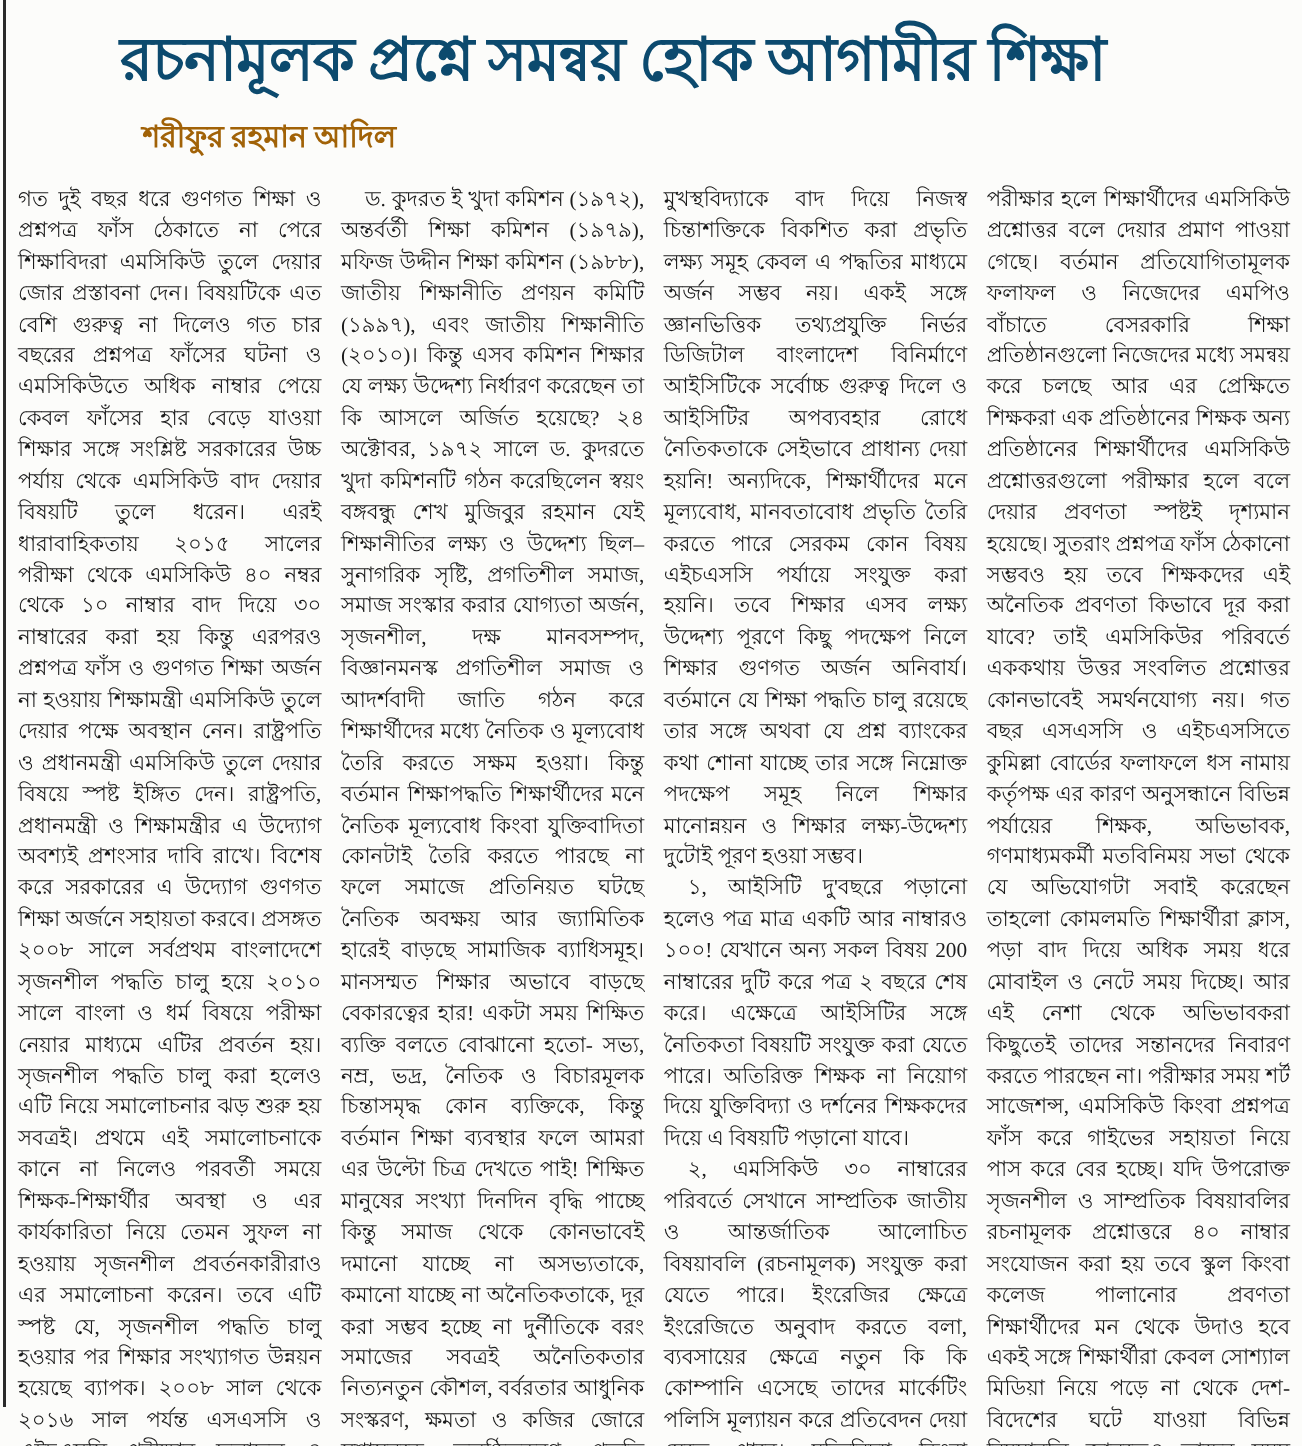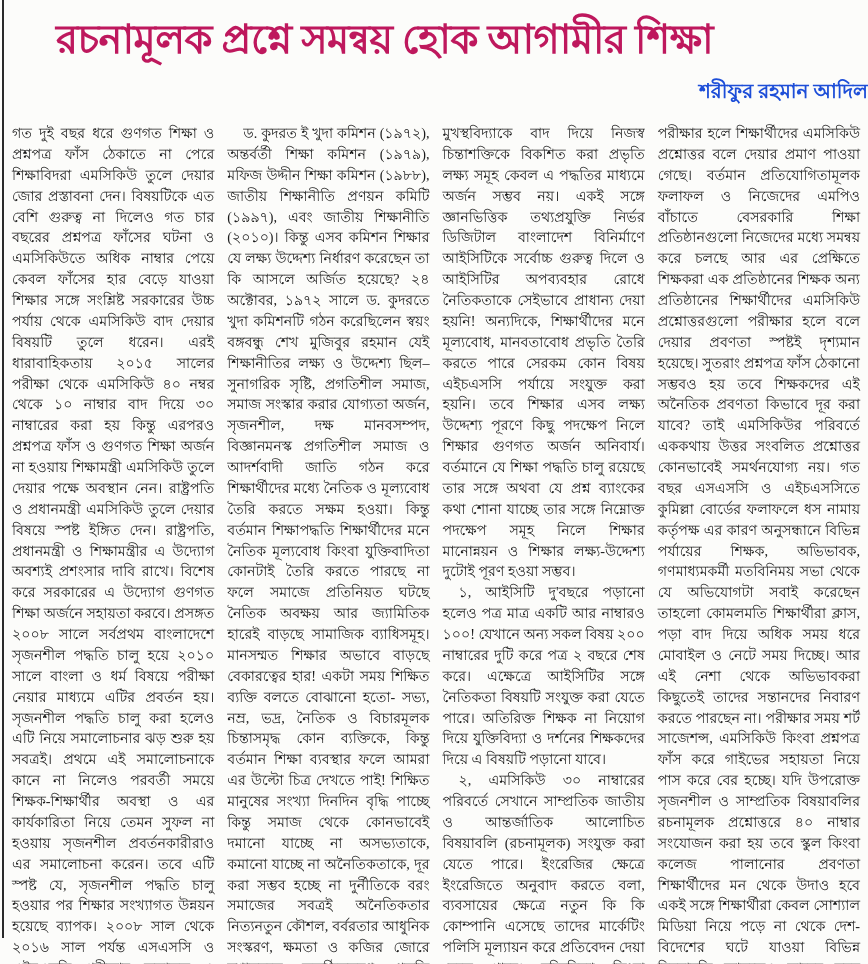--- a/index.html
+++ b/index.html
@@ -11,33 +11,32 @@
     font-family:"Liberation Serif", serif;
     overflow:hidden;
     box-sizing:border-box;
   }
   .left-rule {
     position:absolute; left:2px; top:0;
     width:2px; height:938px;
     background:#2a2a2a;
   }
   .headline {
-    margin:16px 6px 0 56px;
+    margin:16px 6px 0 80px;
     font-size:40px;
     font-weight:bold;
     line-height:1.2;
-    color:#be185d;
+    color:#0c4a6e;
     letter-spacing:-0.5px;
   }
   .byline {
     margin:12px 0 14px 95px;
     font-size:20px;
     font-weight:bold;
-    color:#1d4ed8;
-    text-align:right;
+    color:#a16207;
   }
   .columns {
     display:flex;
     gap:13px;
     padding:0 8px 0 12px;
     box-sizing:border-box;
   }
   .col {
     flex:1 1 0;
     font-size:14.2px;
@@ -60,21 +59,21 @@
   <div class="columns">
     <div class="col">
       <p>গত দুই বছর ধরে গুণগত শিক্ষা ও প্রশ্নপত্র ফাঁস ঠেকাতে না পেরে শিক্ষাবিদরা এমসিকিউ তুলে দেয়ার জোর প্রস্তাবনা দেন। বিষয়টিকে এত বেশি গুরুত্ব না দিলেও গত চার বছরের প্রশ্নপত্র ফাঁসের ঘটনা ও এমসিকিউতে অধিক নাম্বার পেয়ে কেবল ফাঁসের হার বেড়ে যাওয়া শিক্ষার সঙ্গে সংশ্লিষ্ট সরকারের উচ্চ পর্যায় থেকে এমসিকিউ বাদ দেয়ার বিষয়টি তুলে ধরেন। এরই ধারাবাহিকতায় ২০১৫ সালের পরীক্ষা থেকে এমসিকিউ ৪০ নম্বর থেকে ১০ নাম্বার বাদ দিয়ে ৩০ নাম্বারের করা হয় কিন্তু এরপরও প্রশ্নপত্র ফাঁস ও গুণগত শিক্ষা অর্জন না হওয়ায় শিক্ষামন্ত্রী এমসিকিউ তুলে দেয়ার পক্ষে অবস্থান নেন। রাষ্ট্রপতি ও প্রধানমন্ত্রী এমসিকিউ তুলে দেয়ার বিষয়ে স্পষ্ট ইঙ্গিত দেন। রাষ্ট্রপতি, প্রধানমন্ত্রী ও শিক্ষামন্ত্রীর এ উদ্যোগ অবশ্যই প্রশংসার দাবি রাখে। বিশেষ করে সরকারের এ উদ্যোগ গুণগত শিক্ষা অর্জনে সহায়তা করবে। প্রসঙ্গত ২০০৮ সালে সর্বপ্রথম বাংলাদেশে সৃজনশীল পদ্ধতি চালু হয়ে ২০১০ সালে বাংলা ও ধর্ম বিষয়ে পরীক্ষা নেয়ার মাধ্যমে এটির প্রবর্তন হয়। সৃজনশীল পদ্ধতি চালু করা হলেও এটি নিয়ে সমালোচনার ঝড় শুরু হয় সবত্রই। প্রথমে এই সমালোচনাকে কানে না নিলেও পরবর্তী সময়ে শিক্ষক-শিক্ষার্থীর অবস্থা ও এর কার্যকারিতা নিয়ে তেমন সুফল না হওয়ায় সৃজনশীল প্রবর্তনকারীরাও এর সমালোচনা করেন। তবে এটি স্পষ্ট যে, সৃজনশীল পদ্ধতি চালু হওয়ার পর শিক্ষার সংখ্যাগত উন্নয়ন হয়েছে ব্যাপক। ২০০৮ সাল থেকে ২০১৬ সাল পর্যন্ত এসএসসি ও এইচএসসি পরীক্ষার ফলাফল ও জিপিএ-৫ পাওয়া শিক্ষার্থীর সংখ্যার দিকে নজর দিলেই তা স্পষ্ট হয়। শিক্ষার সংখ্যার উন্নয়ন আর 'আই এ্যাম জিপিএ ফাইভ' ছাড়া শিক্ষার লক্ষ্য উদ্দেশ্য কোনটিই পূরণ হয়েছে বলে মনে হয় না। যাই হোক, এমসিকিউ তুলে দিয়ে প্রশ্ন ব্যাংক পদ্ধতিতে পরীক্ষা নেয়ার কথা শিক্ষামন্ত্রী ও রাষ্ট্রপতি বলেছেন তবে সেটির প্রকৃতি কি তা এখনো স্পষ্ট নয়। তবে এবার ভেবে-চিন্তে যে কোন পদ্ধতি গ্রহণ করা উত্তম হবে কেন না, কোন কোন শিক্ষাবিদ কেবল বিদেশে গিয়ে দেখে আসা কোন পদ্ধতিকে নিজের দেশে চাপিয়ে দেয়ার জোর প্রচেষ্টা চালান অতীতেও এসব দেখা গেছে কিন্তু তারা বাংলাদেশের বাস্তবতা ও পরিবেশ দেখে সিদ্ধান্ত নেন না। আমাদের দেশের পরিবেশ পরিস্থিতি ও শিক্ষার লক্ষ্য উদ্দেশ্যকে সামনে রেখে যে</p>
     </div>
     <div class="col">
       <p class="ind">ড. কুদরত ই খুদা কমিশন (১৯৭২), অন্তর্বর্তী শিক্ষা কমিশন (১৯৭৯), মফিজ উদ্দীন শিক্ষা কমিশন (১৯৮৮), জাতীয় শিক্ষানীতি প্রণয়ন কমিটি (১৯৯৭), এবং জাতীয় শিক্ষানীতি (২০১০)। কিন্তু এসব কমিশন শিক্ষার যে লক্ষ্য উদ্দেশ্য নির্ধারণ করেছেন তা কি আসলে অর্জিত হয়েছে? ২৪ অক্টোবর, ১৯৭২ সালে ড. কুদরতে খুদা কমিশনটি গঠন করেছিলেন স্বয়ং বঙ্গবন্ধু শেখ মুজিবুর রহমান যেই শিক্ষানীতির লক্ষ্য ও উদ্দেশ্য ছিল– সুনাগরিক সৃষ্টি, প্রগতিশীল সমাজ, সমাজ সংস্কার করার যোগ্যতা অর্জন, সৃজনশীল, দক্ষ মানবসম্পদ, বিজ্ঞানমনস্ক প্রগতিশীল সমাজ ও আদর্শবাদী জাতি গঠন করে শিক্ষার্থীদের মধ্যে নৈতিক ও মূল্যবোধ তৈরি করতে সক্ষম হওয়া। কিন্তু বর্তমান শিক্ষাপদ্ধতি শিক্ষার্থীদের মনে নৈতিক মূল্যবোধ কিংবা যুক্তিবাদিতা কোনটাই তৈরি করতে পারছে না ফলে সমাজে প্রতিনিয়ত ঘটছে নৈতিক অবক্ষয় আর জ্যামিতিক হারেই বাড়ছে সামাজিক ব্যাধিসমূহ। মানসম্মত শিক্ষার অভাবে বাড়ছে বেকারত্বের হার! একটা সময় শিক্ষিত ব্যক্তি বলতে বোঝানো হতো- সভ্য, নম্র, ভদ্র, নৈতিক ও বিচারমূলক চিন্তাসমৃদ্ধ কোন ব্যক্তিকে, কিন্তু বর্তমান শিক্ষা ব্যবস্থার ফলে আমরা এর উল্টো চিত্র দেখতে পাই! শিক্ষিত মানুষের সংখ্যা দিনদিন বৃদ্ধি পাচ্ছে কিন্তু সমাজ থেকে কোনভাবেই দমানো যাচ্ছে না অসভ্যতাকে, কমানো যাচ্ছে না অনৈতিকতাকে, দূর করা সম্ভব হচ্ছে না দুর্নীতিকে বরং সমাজের সবত্রই অনৈতিকতার নিত্যনতুন কৌশল, বর্বরতার আধুনিক সংস্করণ, ক্ষমতা ও কজির জোরে সুশাসনকে ভূলুণ্ঠিতকরণ প্রভৃতি পরিলক্ষিত হচ্ছে। তাই প্রশ্ন জাগে কেন এসব দিনদিন বৃদ্ধি পাচ্ছে? শিক্ষিত হলে তো এসব দিনদিন হ্রাস পাওয়ার কথা! ক্রমবর্ধমান শিক্ষিতের রেখা উপরের দিকে উঠলেও কেন এসব অপরাধ দিনদিন হুহু করে বৃদ্ধি পাচ্ছে!</p>
 
     </div>
     <div class="col">
       <p>মুখস্থবিদ্যাকে বাদ দিয়ে নিজস্ব চিন্তাশক্তিকে বিকশিত করা প্রভৃতি লক্ষ্য সমূহ কেবল এ পদ্ধতির মাধ্যমে অর্জন সম্ভব নয়। একই সঙ্গে জ্ঞানভিত্তিক তথ্যপ্রযুক্তি নির্ভর ডিজিটাল বাংলাদেশ বিনির্মাণে আইসিটিকে সর্বোচ্চ গুরুত্ব দিলে ও আইসিটির অপব্যবহার রোধে নৈতিকতাকে সেইভাবে প্রাধান্য দেয়া হয়নি! অন্যদিকে, শিক্ষার্থীদের মনে মূল্যবোধ, মানবতাবোধ প্রভৃতি তৈরি করতে পারে সেরকম কোন বিষয় এইচএসসি পর্যায়ে সংযুক্ত করা হয়নি। তবে শিক্ষার এসব লক্ষ্য উদ্দেশ্য পূরণে কিছু পদক্ষেপ নিলে শিক্ষার গুণগত অর্জন অনিবার্য। বর্তমানে যে শিক্ষা পদ্ধতি চালু রয়েছে তার সঙ্গে অথবা যে প্রশ্ন ব্যাংকের কথা শোনা যাচ্ছে তার সঙ্গে নিম্নোক্ত পদক্ষেপ সমূহ নিলে শিক্ষার মানোন্নয়ন ও শিক্ষার লক্ষ্য-উদ্দেশ্য দুটোই পূরণ হওয়া সম্ভব।</p>
-      <p class="ind">১, আইসিটি দু'বছরে পড়ানো হলেও পত্র মাত্র একটি আর নাম্বারও ১০০! যেখানে অন্য সকল বিষয় ২০০ নাম্বারের দুটি করে পত্র ২ বছরে শেষ করে। এক্ষেত্রে আইসিটির সঙ্গে নৈতিকতা বিষয়টি সংযুক্ত করা যেতে পারে। অতিরিক্ত শিক্ষক না নিয়োগ দিয়ে যুক্তিবিদ্যা ও দর্শনের শিক্ষকদের দিয়ে এ বিষয়টি পড়ানো যাবে।</p>
+      <p class="ind">১, আইসিটি দু'বছরে পড়ানো হলেও পত্র মাত্র একটি আর নাম্বারও ১০০! যেখানে অন্য সকল বিষয় 200 নাম্বারের দুটি করে পত্র ২ বছরে শেষ করে। এক্ষেত্রে আইসিটির সঙ্গে নৈতিকতা বিষয়টি সংযুক্ত করা যেতে পারে। অতিরিক্ত শিক্ষক না নিয়োগ দিয়ে যুক্তিবিদ্যা ও দর্শনের শিক্ষকদের দিয়ে এ বিষয়টি পড়ানো যাবে।</p>
       <p class="ind">২, এমসিকিউ ৩০ নাম্বারের পরিবর্তে সেখানে সাম্প্রতিক জাতীয় ও আন্তর্জাতিক আলোচিত বিষয়াবলি (রচনামূলক) সংযুক্ত করা যেতে পারে। ইংরেজির ক্ষেত্রে ইংরেজিতে অনুবাদ করতে বলা, ব্যবসায়ের ক্ষেত্রে নতুন কি কি কোম্পানি এসেছে তাদের মার্কেটিং পলিসি মূল্যায়ন করে প্রতিবেদন দেয়া যেতে পারে। যুক্তিবিদ্যা কিংবা সামাজিক বিজ্ঞানের ক্ষেত্রে সাম্প্রতিক সময়ে সংঘটিত যে কোন সমস্যার সমাধানে যৌক্তিক সমাধান করতে বলা যেতে পারে। পরীক্ষার ১৫ দিনের মধ্যে ঘটে যাওয়া পুরো বছরের যে কোন আলোচিত ইস্যু প্রশ্নপত্রে দেয়া যেতে পারে। তবে এক বছরের প্রশ্ন অন্য বছর দেয়া যাবে না কেবল পরীক্ষার হালের বছর সংঘটিত জাতীয় ও আন্তর্জাতিক বিষয়াবলি প্রশ্নপত্রে থাকবে।</p>
 
     </div>
     <div class="col">
       <p>পরীক্ষার হলে শিক্ষার্থীদের এমসিকিউ প্রশ্নোত্তর বলে দেয়ার প্রমাণ পাওয়া গেছে। বর্তমান প্রতিযোগিতামূলক ফলাফল ও নিজেদের এমপিও বাঁচাতে বেসরকারি শিক্ষা প্রতিষ্ঠানগুলো নিজেদের মধ্যে সমন্বয় করে চলছে আর এর প্রেক্ষিতে শিক্ষকরা এক প্রতিষ্ঠানের শিক্ষক অন্য প্রতিষ্ঠানের শিক্ষার্থীদের এমসিকিউ প্রশ্নোত্তরগুলো পরীক্ষার হলে বলে দেয়ার প্রবণতা স্পষ্টই দৃশ্যমান হয়েছে। সুতরাং প্রশ্নপত্র ফাঁস ঠেকানো সম্ভবও হয় তবে শিক্ষকদের এই অনৈতিক প্রবণতা কিভাবে দূর করা যাবে? তাই এমসিকিউর পরিবর্তে এককথায় উত্তর সংবলিত প্রশ্নোত্তর কোনভাবেই সমর্থনযোগ্য নয়। গত বছর এসএসসি ও এইচএসসিতে কুমিল্লা বোর্ডের ফলাফলে ধস নামায় কর্তৃপক্ষ এর কারণ অনুসন্ধানে বিভিন্ন পর্যায়ের শিক্ষক, অভিভাবক, গণমাধ্যমকর্মী মতবিনিময় সভা থেকে যে অভিযোগটা সবাই করেছেন তাহলো কোমলমতি শিক্ষার্থীরা ক্লাস, পড়া বাদ দিয়ে অধিক সময় ধরে মোবাইল ও নেটে সময় দিচ্ছে। আর এই নেশা থেকে অভিভাবকরা কিছুতেই তাদের সন্তানদের নিবারণ করতে পারছেন না। পরীক্ষার সময় শর্ট সাজেশন্স, এমসিকিউ কিংবা প্রশ্নপত্র ফাঁস করে গাইভের সহায়তা নিয়ে পাস করে বের হচ্ছে। যদি উপরোক্ত সৃজনশীল ও সাম্প্রতিক বিষয়াবলির রচনামূলক প্রশ্নোত্তরে ৪০ নাম্বার সংযোজন করা হয় তবে স্কুল কিংবা কলেজ পালানোর প্রবণতা শিক্ষার্থীদের মন থেকে উদাও হবে একই সঙ্গে শিক্ষার্থীরা কেবল সোশ্যাল মিডিয়া নিয়ে পড়ে না থেকে দেশ-বিদেশের ঘটে যাওয়া বিভিন্ন বিষয়াবলি জানতেও তাদের সময় ব্যয় করতে হবে। সর্বোপরি, শিক্ষার্থীদের মধ্যে যুক্তিবাদিতা, সৃজনশীলতা ফিরে আসবে এবং গাইড বইয়ের প্রতি অনীহা জন্মে ক্লাসের প্রতি মনোযোগী হয়ে ক্লাসে ফিরে যেতে হবে। তবেই গুণগত শিক্ষা অর্জিত হবে। গত দুসপ্তাহ ধরে এমসিকিউ পরিবর্তে সাম্প্রতিক বিষয়াবলি (রচনামূলক) শিরোনামে পরিচালিত গবেষণায় বিভিন্ন মাধ্যমিক, উচ্চমাধ্যমিক পযায়ের শিক্ষক, কলেজ-বিশ্ববিদ্যালয়ের শিক্ষার্থী, গণমাধ্যমকর্মী ও শিক্ষাবিদদের এ বিষয়ে মতামত নিতে গেলে সবাই একে গ্রহণযোগ্য বলে মত দিয়ে এই পদ্ধতির ভূয়সী প্রশংসা করেন।</p>
 
     </div>
   </div>
 </div>
 

